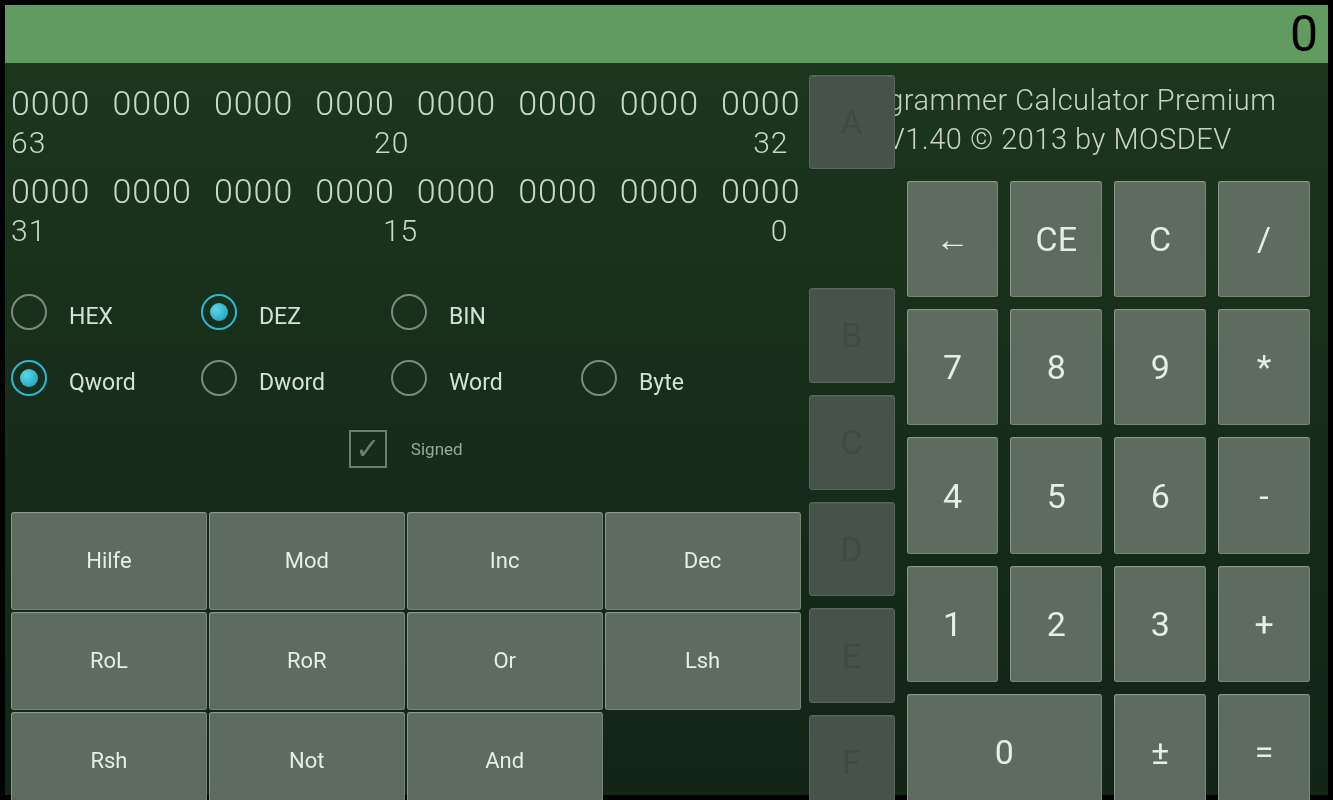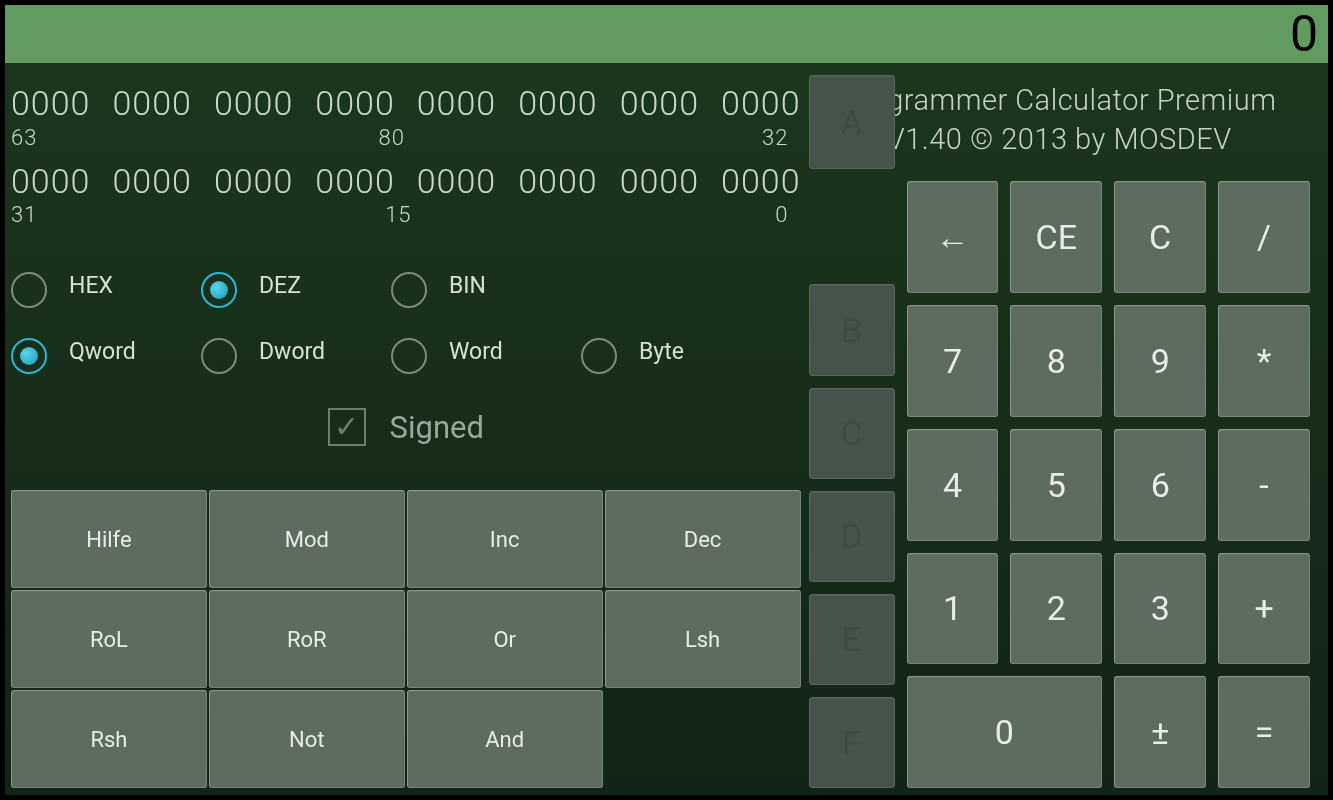--- a/index.html
+++ b/index.html
@@ -49,40 +49,40 @@
     font-weight: 300;
   }
   .bit-row {
     display: flex;
     gap: 22px;
     white-space: nowrap;
   }
   .bit-labels {
     display: flex;
     justify-content: space-between;
-    font-size: 22px;
+    font-size: 30px;
     color: #c7d7c8;
     padding-right: 12px;
     margin-top: -4px;
     margin-bottom: 6px;
     font-weight: 300;
   }
   .radio-block {
     margin-top: 36px;
     display: flex;
     flex-direction: column;
     gap: 30px;
   }
   .radio-row {
     display: flex;
     gap: 30px;
   }
   .radio-item {
     display: flex;
-    align-items: flex-start;
+    align-items: flex-end;
     gap: 22px;
     width: 160px;
     cursor: pointer;
   }
   .radio-shell {
     width: 36px;
     height: 36px;
     border: 2px solid #7c8b7d;
     border-radius: 50%;
     display: flex;
@@ -119,21 +119,21 @@
     border: 2px solid #6f7d70;
     display: flex;
     align-items: center;
     justify-content: center;
   }
   .checkmark {
     font-size: 30px;
     color: #6f7d70;
     line-height: 1;
   }
-  .signed-label { color: #9aa79b; font-size: 31px; }
+  .signed-label { color: #9aa79b; font-size: 17px; }
 
   .op-grid {
     margin-top: 44px;
     display: grid;
     grid-template-columns: repeat(4, 1fr);
     gap: 2px;
   }
   .btn {
     background: #5e6b5f;
     border: 1px solid #788679;
@@ -220,21 +220,21 @@
             <span>0000</span>
             <span>0000</span>
             <span>0000</span>
             <span>0000</span>
             <span>0000</span>
             <span>0000</span>
             <span>0000</span>
           </div>
         <div class="bit-labels">
           <span>63</span>
-          <span style="margin-left:-16px">80</span>
+          <span style="margin-left:-16px">20</span>
           <span>32</span>
         </div>
         <div class="bit-row">
             <span>0000</span>
             <span>0000</span>
             <span>0000</span>
             <span>0000</span>
             <span>0000</span>
             <span>0000</span>
             <span>0000</span>

